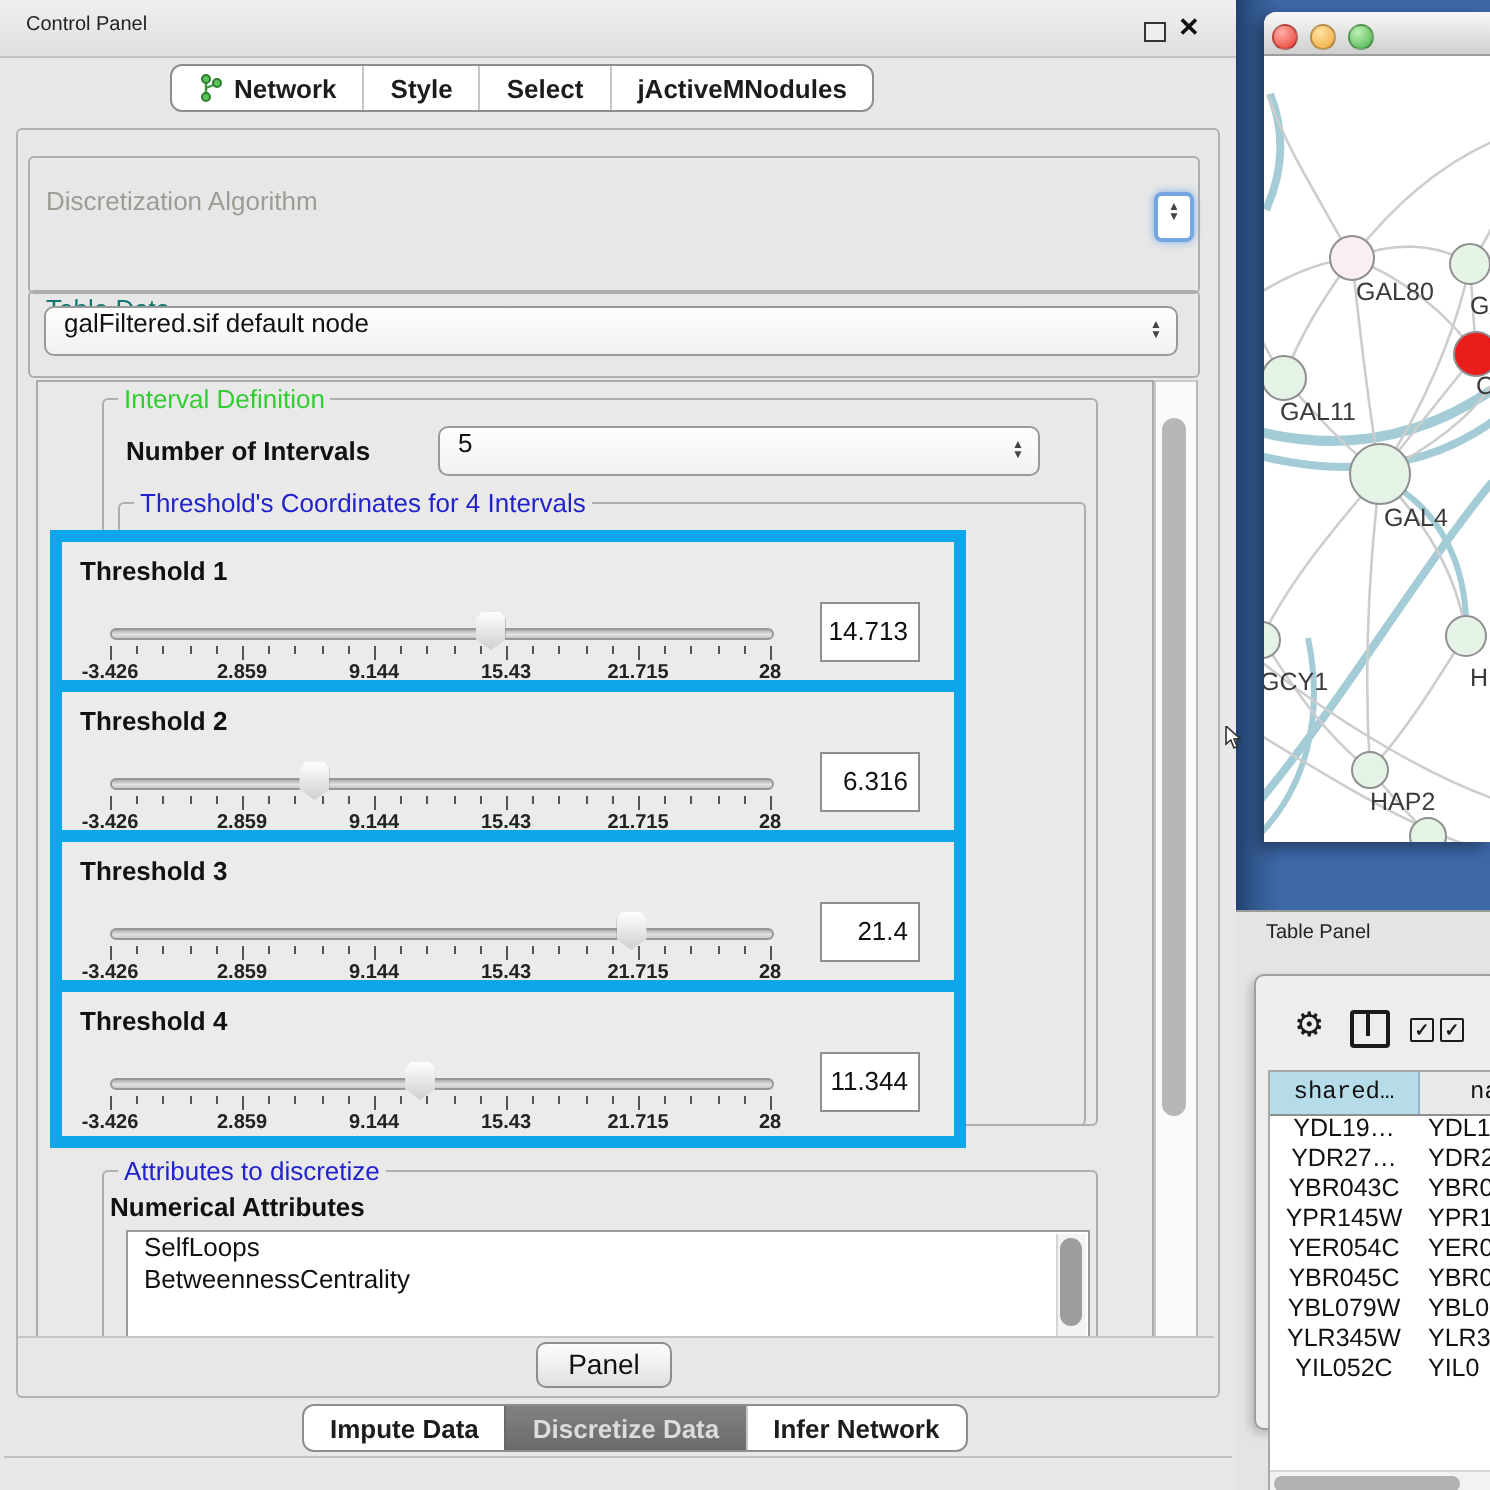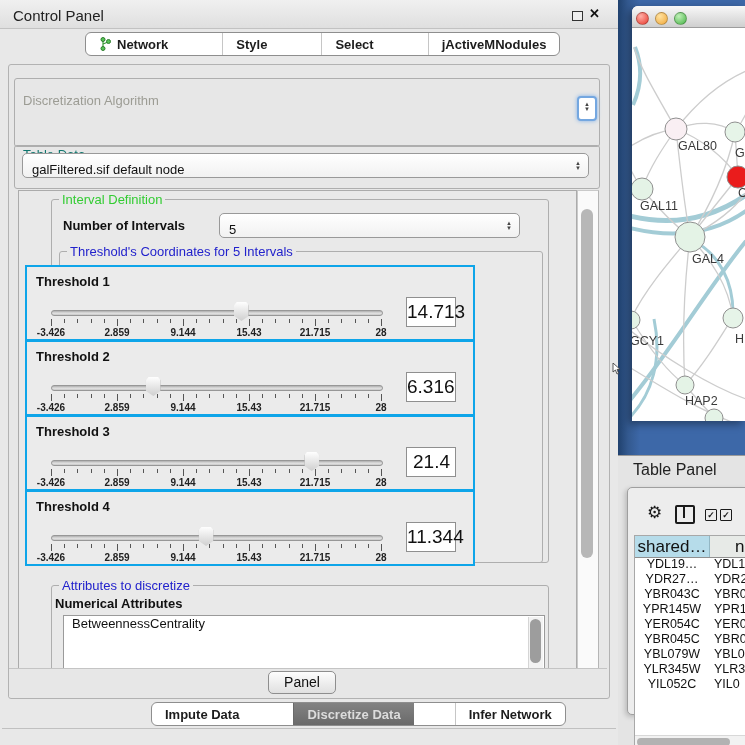--- a/index.html
+++ b/index.html
@@ -2,24 +2,24 @@
 <html><head>
 <meta charset="utf-8">
 <style>
   html,body{margin:0;padding:0;background:#d0d0d0;}
   #screen{position:relative;width:745px;height:745px;background:#e8e8e8;overflow:hidden;
           font-family:"Liberation Sans",sans-serif;color:#111;}
   .abs{position:absolute;}
   
   #titlebar{left:0;top:0;width:618px;height:28px;background:linear-gradient(#f0f0f0,#dfdfdf);
             border-bottom:1px solid #c2c2c2;}
-  #cp-title{left:13px;top:7px;font-size:15px;color:#222;}
+  #cp-title{left:13px;top:7px;font-size:10px;color:#222;}
   #float-ic{left:572px;top:11px;width:9px;height:8px;border:1.5px solid #333;background:#eee;}
   #close-ic{left:589px;top:6px;font-size:13px;font-weight:bold;color:#111;}
-  .seg{display:flex;height:22px;background:#fff;border:1px solid #8e8e8e;border-radius:6px;overflow:hidden;gap:41px;}
+  .seg{display:flex;height:22px;background:#fff;border:1px solid #8e8e8e;border-radius:6px;overflow:hidden;}
   .seg-item{display:flex;align-items:center;gap:5px;padding:0 13px;font-size:13px;font-weight:bold;
             color:#1c1c1c;border-left:1px solid #c6c6c6;cursor:default;white-space:nowrap;}
   .seg-item:first-child{border-left:none;}
   .seg-item.sel{background:linear-gradient(#828282,#6a6a6a);color:#dcdcdc;border-left-color:#6a6a6a;}
   #top-tabs{left:85px;top:32px;}
   #bottom-tabs{left:151px;top:702px;}
   #outer-box{left:8px;top:64px;width:600px;height:633px;border:1px solid #b2b2b2;border-radius:3px;background:#e7e7e7;}
   .grp{border:1px solid #aeaeae;border-radius:3px;}
   .grp-title{font-size:13px;padding:0 3px;background:#e7e7e7;line-height:13px;}
   
@@ -32,48 +32,48 @@
   
   #popup{left:14px;top:84px;width:563px;height:53px;background:#fff;border:1px solid #bdbdbd;border-top:none;
          border-radius:1px 1px 7px 7px;box-shadow:0 4px 10px rgba(0,0,0,.35);z-index:40;}
   #popup-hint{text-align:center;color:#b4b4b4;font-size:13px;margin-top:3px;}
   .popup-item{font-size:13px;line-height:16px;padding-left:2px;cursor:default;}
   .popup-item.bold{font-weight:bold;}
   
   #grp-td{left:14px;top:145px;width:584px;height:42px;}
   #td-title{left:20px;top:148px;color:#0f766e;}
   .combo{background:linear-gradient(#ffffff,#f1f1f1);border:1px solid #999;border-radius:5px;
-         font-size:13px;display:flex;align-items:flex-end;padding-left:9px;color:#111;}
+         font-size:13px;display:flex;align-items:flex-start;padding-left:9px;color:#111;}
   .combo .spin{position:absolute;right:7px;top:50%;transform:translateY(-50%);}
   #td-combo{left:22px;top:153px;width:556px;height:23px;}
   
   #viewport{left:18px;top:190px;width:557px;height:478px;border:1px solid #ababab;background:#e9e9e9;overflow:hidden;}
   #vscroll{left:577px;top:190px;width:20px;height:478px;background:#fafafa;border:1px solid #c9c9c9;border-right:1px solid #b5b5b5;}
   #vthumb{left:3px;top:18px;width:12px;height:349px;background:#b7b7b7;border-radius:6px;}
   .v-title{position:absolute;font-size:13px;padding:0 3px;background:#e9e9e9;line-height:13px;}
   #grp-int{left:32px;top:8px;width:496px;height:362px;}
   #int-title{left:40px;top:2px;color:#33cc33;}
   #noi-label{left:44px;top:27px;font-size:13px;font-weight:bold;}
   #noi-combo{left:200px;top:22px;width:290px;height:23px;}
   #grp-thr{left:40px;top:60px;width:482px;height:310px;background:#eaeaea;}
   #thr-title{left:48px;top:54px;color:#2222cc;background:#e9e9e9;}
-  .th-panel{position:absolute;left:6px;width:446px;height:72px;background:#ebebeb;border:2px solid #0ea5e9;}
+  .th-panel{position:absolute;left:6px;width:446px;height:72px;background:#ebebeb;border:6px solid #0ea5e9;}
   .th-label{position:absolute;left:9px;top:7px;font-size:13px;font-weight:bold;}
   .track{position:absolute;left:24px;top:43px;width:330px;height:4px;border:1px solid #979797;border-radius:3px;
          background:linear-gradient(#adadad,#e2e2e2 55%,#c8c8c8);}
   .thumb{position:absolute;top:35px;width:15px;height:19px;transform:translateX(-50%);
          background:linear-gradient(#fefefe,#cfcfcf);
          clip-path:polygon(50% 100%,0 72%,0 18%,18% 0,82% 0,100% 18%,100% 72%);
          filter:drop-shadow(0 0 1px #777);}
   .ticks{position:absolute;left:24px;top:52px;width:330px;height:18px;}
   .tick{position:absolute;top:0;width:1px;background:#555;}
   .tick-lab{position:absolute;top:8px;width:50px;margin-left:-25px;text-align:center;
             font-size:10px;font-weight:bold;color:#222;}
   .vbox{position:absolute;left:379px;top:30px;width:43px;height:28px;background:#fff;border:1px solid #8f8f8f;
-        font-size:19px;line-height:28px;text-align:right;padding-right:5px;}
+        font-size:13px;line-height:28px;text-align:right;padding-right:5px;}
   #grp-attr{left:32px;top:394px;width:496px;height:110px;}
   #attr-title{left:40px;top:388px;color:#2222cc;}
   #num-attr{left:36px;top:405px;font-size:13px;font-weight:bold;}
   #attr-list{left:44px;top:424px;width:480px;height:54px;background:#fff;border:1px solid #9a9a9a;overflow:hidden;}
   .list-item{font-size:13px;line-height:15.5px;padding-left:8px;cursor:default;}
   #list-scroll{position:absolute;right:1px;top:1px;width:14px;height:52px;background:#f3f3f3;border-left:1px solid #d5d5d5;}
   #list-thumb{position:absolute;left:1px;top:2px;width:11px;height:44px;background:#9d9d9d;border-radius:6px;}
   #apply-row{left:9px;top:668px;width:598px;height:28px;background:#e7e7e7;border-top:1px solid #c4c4c4;}
   #apply-btn{left:268px;top:671px;width:66px;height:21px;background:linear-gradient(#fdfdfd,#e0e0e0);
              border:1px solid #8e8e8e;border-radius:5px;font-size:14px;text-align:center;line-height:20px;cursor:default;}
@@ -84,32 +84,32 @@
            box-shadow:-3px 3px 8px rgba(0,0,0,.4);}
   #net-titlebar{left:0;top:0;width:113px;height:21px;background:linear-gradient(#f8f8f8,#cfcfcf);
                 border-bottom:1px solid #9d9d9d;border-radius:6px 0 0 0;}
   .light{position:absolute;top:6px;width:11px;height:11px;border-radius:50%;border:1px solid rgba(0,0,0,.25);}
   #lt-red{left:4px;background:radial-gradient(circle at 35% 30%,#ffb0a8,#e8392d);}
   #lt-yellow{left:23px;background:radial-gradient(circle at 35% 30%,#ffe2a0,#f0a83a);}
   #lt-green{left:42px;background:radial-gradient(circle at 35% 30%,#c0f0b8,#46b446);}
   #net-canvas{left:0;top:21px;width:113px;height:394px;overflow:hidden;}
   
   #tp-area{left:618px;top:455px;width:127px;height:290px;background:#e4e4e4;border-top:1px solid #9a9a9a;}
-  #tp-title{left:633px;top:461px;font-size:16px;color:#222;}
+  #tp-title{left:633px;top:461px;font-size:10px;color:#222;}
   #tp-win{left:627px;top:487px;width:118px;height:226px;background:#ededed;border:1px solid #9f9f9f;
           border-radius:5px 0 0 5px;box-shadow:-2px 2px 5px rgba(0,0,0,.18);}
   #gear-ic{left:19px;top:16px;font-size:17px;color:#1a1a1a;line-height:17px;}
   #split-ic{left:47px;top:17px;width:16px;height:15px;border:2px solid #1a1a1a;border-radius:2px;}
   #split-ic div{position:absolute;left:6px;top:0;width:2px;height:11px;background:#1a1a1a;}
   .cbx{position:absolute;top:21px;width:10px;height:10px;border:1.5px solid #1a1a1a;border-radius:1px;
        font-size:9px;line-height:10px;text-align:center;color:#1a1a1a;font-weight:bold;}
   #cbx1{left:77px;} #cbx2{left:92px;}
   #tp-table{left:6px;top:47px;width:112px;height:212px;background:#fff;border:1px solid #a8a8a8;border-right:none;overflow:hidden;}
   #tp-header{position:absolute;left:0;top:0;height:21px;width:200px;display:flex;border-bottom:1px solid #8f8f8f;}
-  .hcell{font-size:17px;line-height:21px;}
+  .hcell{font-size:12px;line-height:21px;font-family:Liberation Mono, monospace;}
   #hc1{width:74px;background:#b6dcea;border-right:1px solid #93b7c4;text-align:center;}
   #hc2{width:80px;background:#e7eae7;padding-left:25px;}
   .trow{position:absolute;left:0;width:200px;height:15px;display:flex;font-size:12.5px;line-height:15px;}
   .tc1{width:74px;text-align:center;}
   .tc2{width:80px;padding-left:5px;}
   #hscroll{position:absolute;left:0px;top:199px;width:112px;height:13px;background:#f2f2f2;border-top:1px solid #d8d8d8;}
   #hthumb{position:absolute;left:2px;top:2px;width:93px;height:8px;background:#b2b2b2;border-radius:4px;}
   #cursor{left:612px;top:363px;width:10px;height:12px;z-index:60;}
   svg{display:block;}
 </style>
@@ -165,21 +165,21 @@
 
   <div class="abs" id="viewport">
     <div class="abs grp" id="grp-int" style="background:#e9e9e9;"></div>
     <div class="v-title" id="int-title">Interval Definition</div>
     <div class="abs" id="noi-label">Number of Intervals</div>
     <div class="abs combo" id="noi-combo">
       <span>5</span>
       <span class="spin">▲<br>▼</span>
     </div>
     <div class="abs grp" id="grp-thr"></div>
-    <div class="v-title" id="thr-title">Threshold's Coordinates for 5 Intervals</div>
+    <div class="v-title" id="thr-title">Threshold's Coordinates for 4 Intervals</div>
     <div id="th-panels">
         <div class="th-panel" style="top: 74px;">
     <div class="th-label">Threshold 1</div>
     <div class="track"></div>
     <div class="thumb" style="left: 214.475px;"></div>
     <div class="ticks">
             <div class="tick" style="left: 0px; height: 7px;"></div>
             <div class="tick-lab" style="left: 0px;">-3.426</div>
             <div class="tick" style="left: 13.2px; height: 4px;"></div>
             <div class="tick" style="left: 26.4px; height: 4px;"></div>
@@ -333,20 +333,21 @@
             <div class="tick-lab" style="left: 330px;">28</div>
           </div>
     <div class="vbox">11.344</div>
   </div>
       </div>
     <div class="abs grp" id="grp-attr" style="background:#e9e9e9;"></div>
     <div class="v-title" id="attr-title">Attributes to discretize</div>
     <div class="abs" id="num-attr">Numerical Attributes</div>
     <div class="abs" id="attr-list">
       <div id="attr-items">
+          <div class="list-item">SelfLoops</div>
           <div class="list-item">BetweennessCentrality</div>
         </div>
       <div id="list-scroll">
           <div id="list-thumb"></div>
         </div>
     </div>
   </div>
   <div class="abs" id="vscroll">
     <div class="abs" id="vthumb"></div>
   </div>

